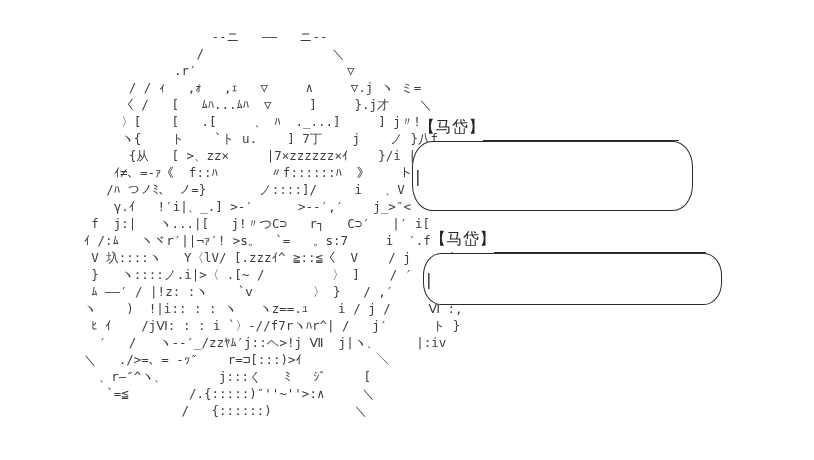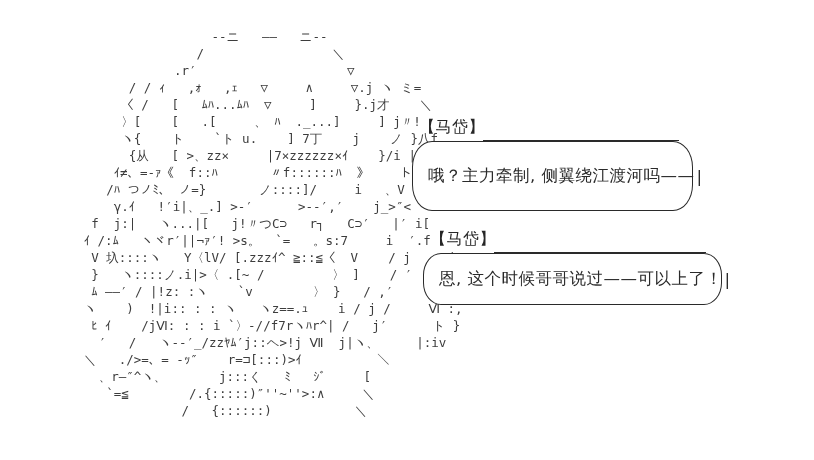--- a/index.html
+++ b/index.html
@@ -71,26 +71,24 @@
      ＼   ./&gt;=、= ‐ｯ″    r=⊐[:::)&gt;ｲ          ＼
        、r―″^ヽ、       j:::く   ﾐ   ｼﾞ     [
         `=≦        /.{:::::)″''~''&gt;:∧     ＼
                   /   {::::::)           ＼</pre>
 
   <div class="dialogue" id="label1">
     <span class="speaker">【马岱】</span>
   </div>
   <div class="speaker-rule" id="rule1"></div>
   <div class="bubble" id="bubble1">
-    <span class="bubble-text">哦？主力牵制, 侧翼绕江渡河吗——</span>
     <span class="bubble-bar">|</span>
   </div>
 
   <div class="dialogue" id="label2">
     <span class="speaker">【马岱】</span>
   </div>
   <div class="speaker-rule" id="rule2"></div>
   <div class="bubble" id="bubble2">
-    <span class="bubble-text">恩, 这个时候哥哥说过——可以上了！</span>
     <span class="bubble-bar">|</span>
   </div>
 
 </div>
 
 </body></html>

